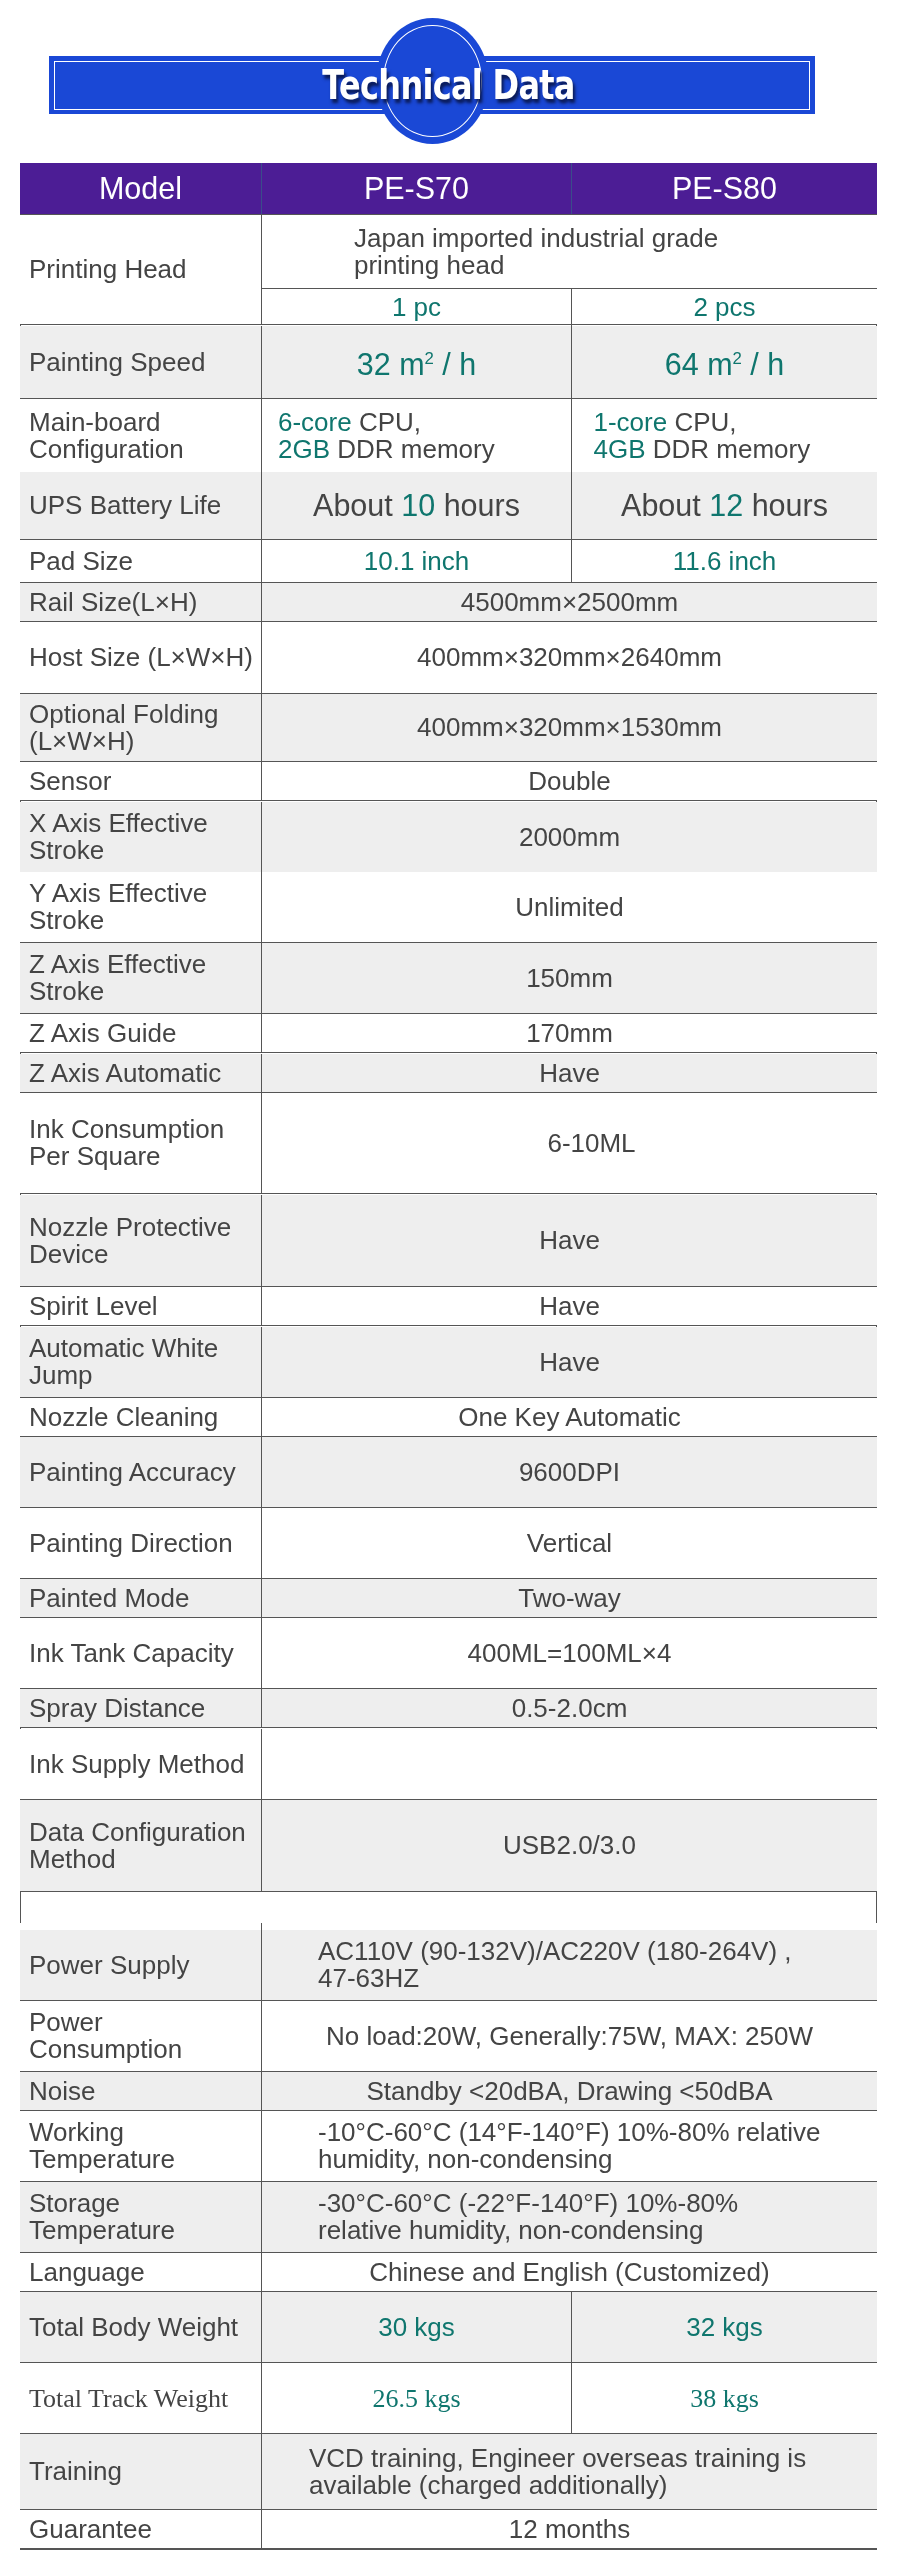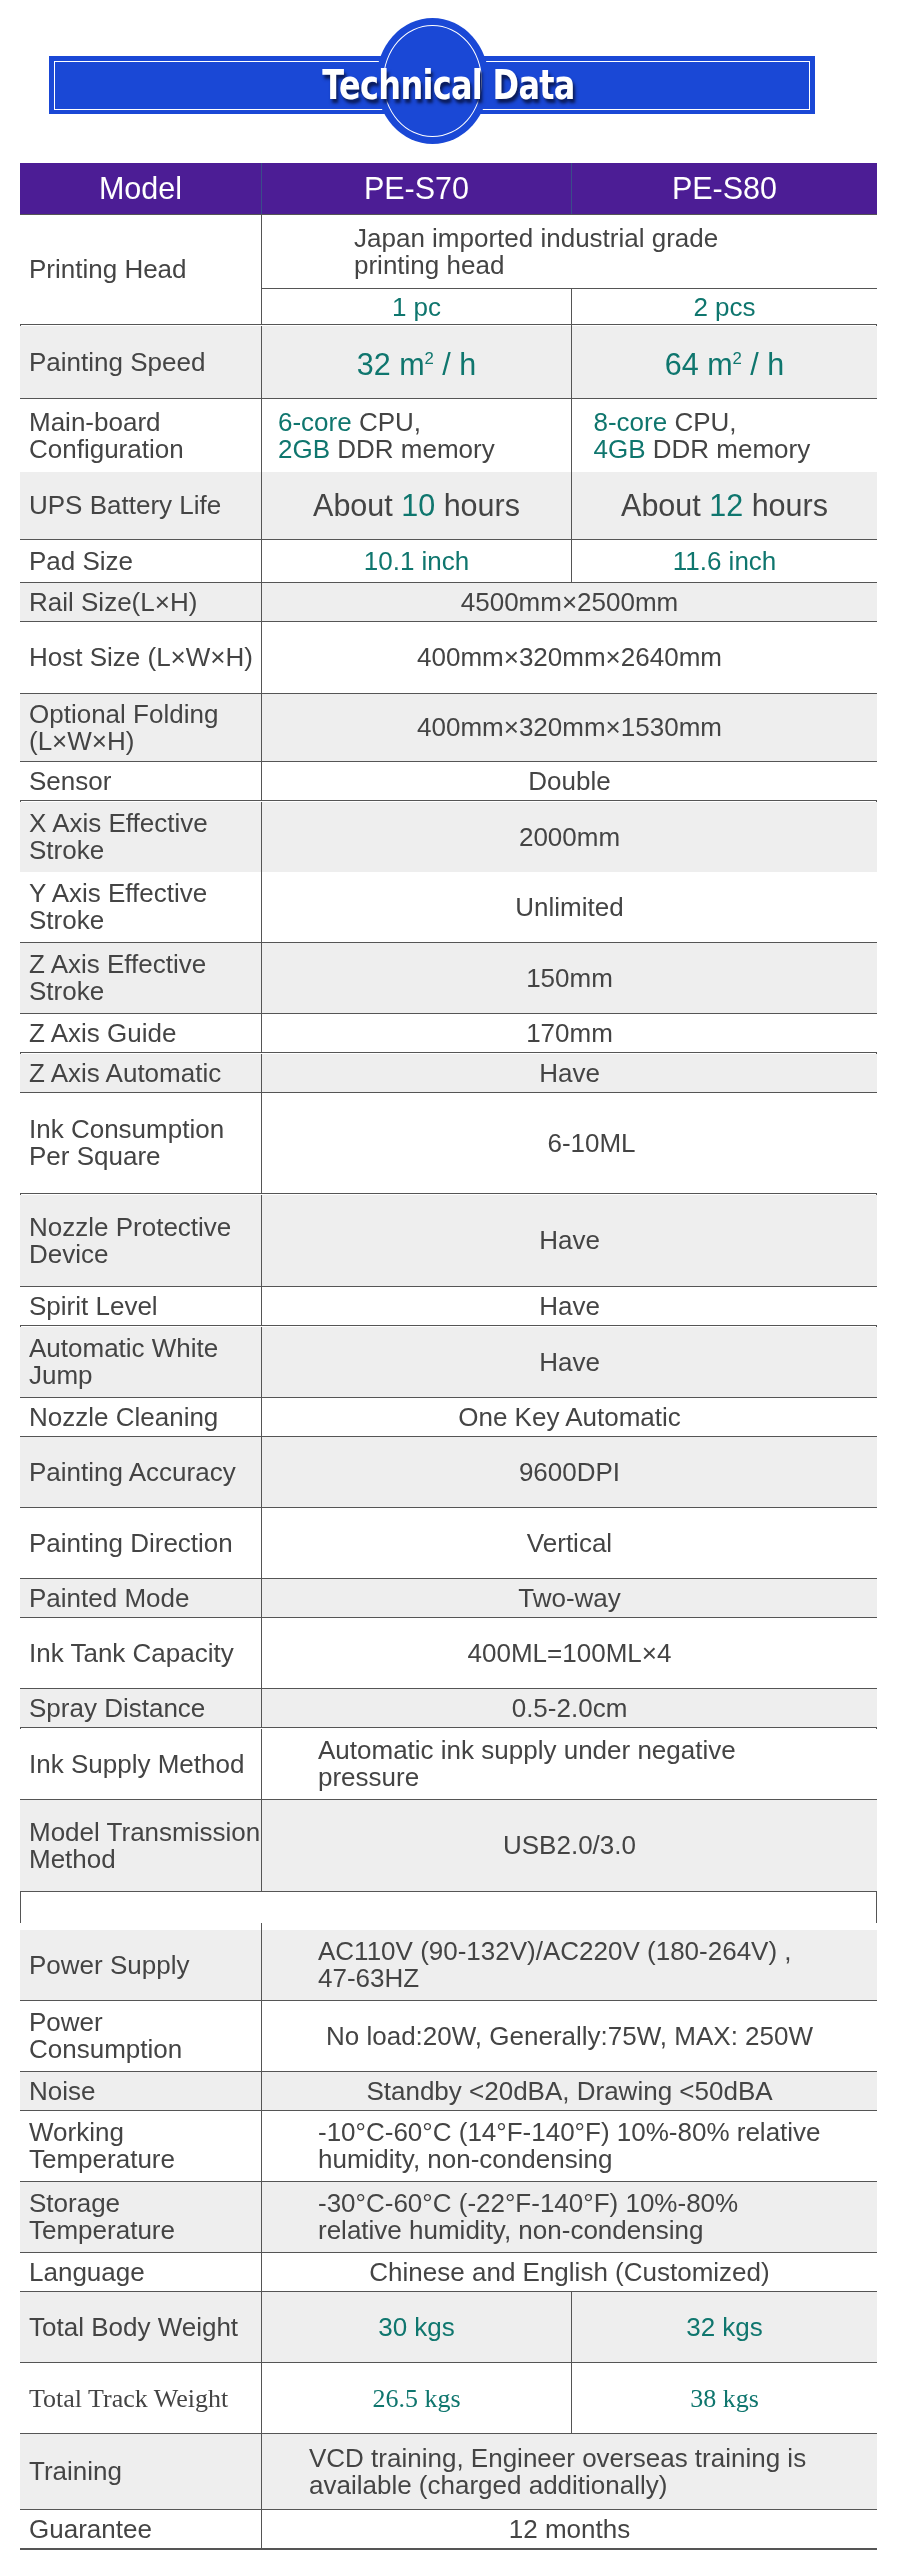--- a/index.html
+++ b/index.html
@@ -68,21 +68,21 @@
       <span class="blue big"><span>64 m</span><sup>2</sup><span> / h</span></span>
     </div>
 </div>
 
 <div class="row white" style="top:399px;height:74px;">
   <div class="lbl">Main-board Configuration</div>
   <div class="v1" style="justify-content:flex-start;padding-left:16px;">
       <span><span class="blue">6-core</span><span> CPU,</span><br><span class="blue">2GB</span><span> DDR memory</span></span>
     </div>
   <div class="v2" style="justify-content:flex-start;padding-left:21.5px;">
-      <span><span class="blue">8-core</span><span> CPU,</span><br><span class="blue">4GB</span><span> DDR memory</span></span>
+      <span><span class="blue">1-core</span><span> CPU,</span><br><span class="blue">4GB</span><span> DDR memory</span></span>
     </div>
 </div>
 
 <div class="row gray" style="top:472px;height:68px;">
   <div class="lbl">UPS Battery Life</div>
   <div class="v1">
       <span class="big"><span>About </span><span class="blue">10</span><span> hours</span></span>
     </div>
   <div class="v2">
       <span class="big"><span>About </span><span class="blue">12</span><span> hours</span></span>
@@ -209,26 +209,23 @@
       </div>
     </div>
     <div class="row gray" style="top: 1689px; height: 39px;">
       <div class="lbl">Spray Distance</div>
       <div class="val">
         <span style="max-width: 503px;">0.5-2.0cm</span>
       </div>
     </div>
     <div class="row white" style="top: 1729px; height: 71px;">
       <div class="lbl">Ink Supply Method</div>
-      <div class="val">
-        <span style="max-width: 503px;">Automatic ink supply under negative pressure</span>
-      </div>
     </div>
     <div class="row gray" style="top: 1800px; height: 92px;">
-      <div class="lbl">Model Transmission Method</div>
+      <div class="lbl">Data Configuration Method</div>
       <div class="val">
         <span style="max-width: 503px;">USB2.0/3.0</span>
       </div>
     </div>
     <div class="row white" style="top: 1891px; height: 39px; margin-top: 32px;">
       <div class="lbl">Certification</div>
       <div class="val">
         <span style="max-width: 503px;">CE/GB18582-2001/GBT9756-2001</span>
       </div>
     </div>

